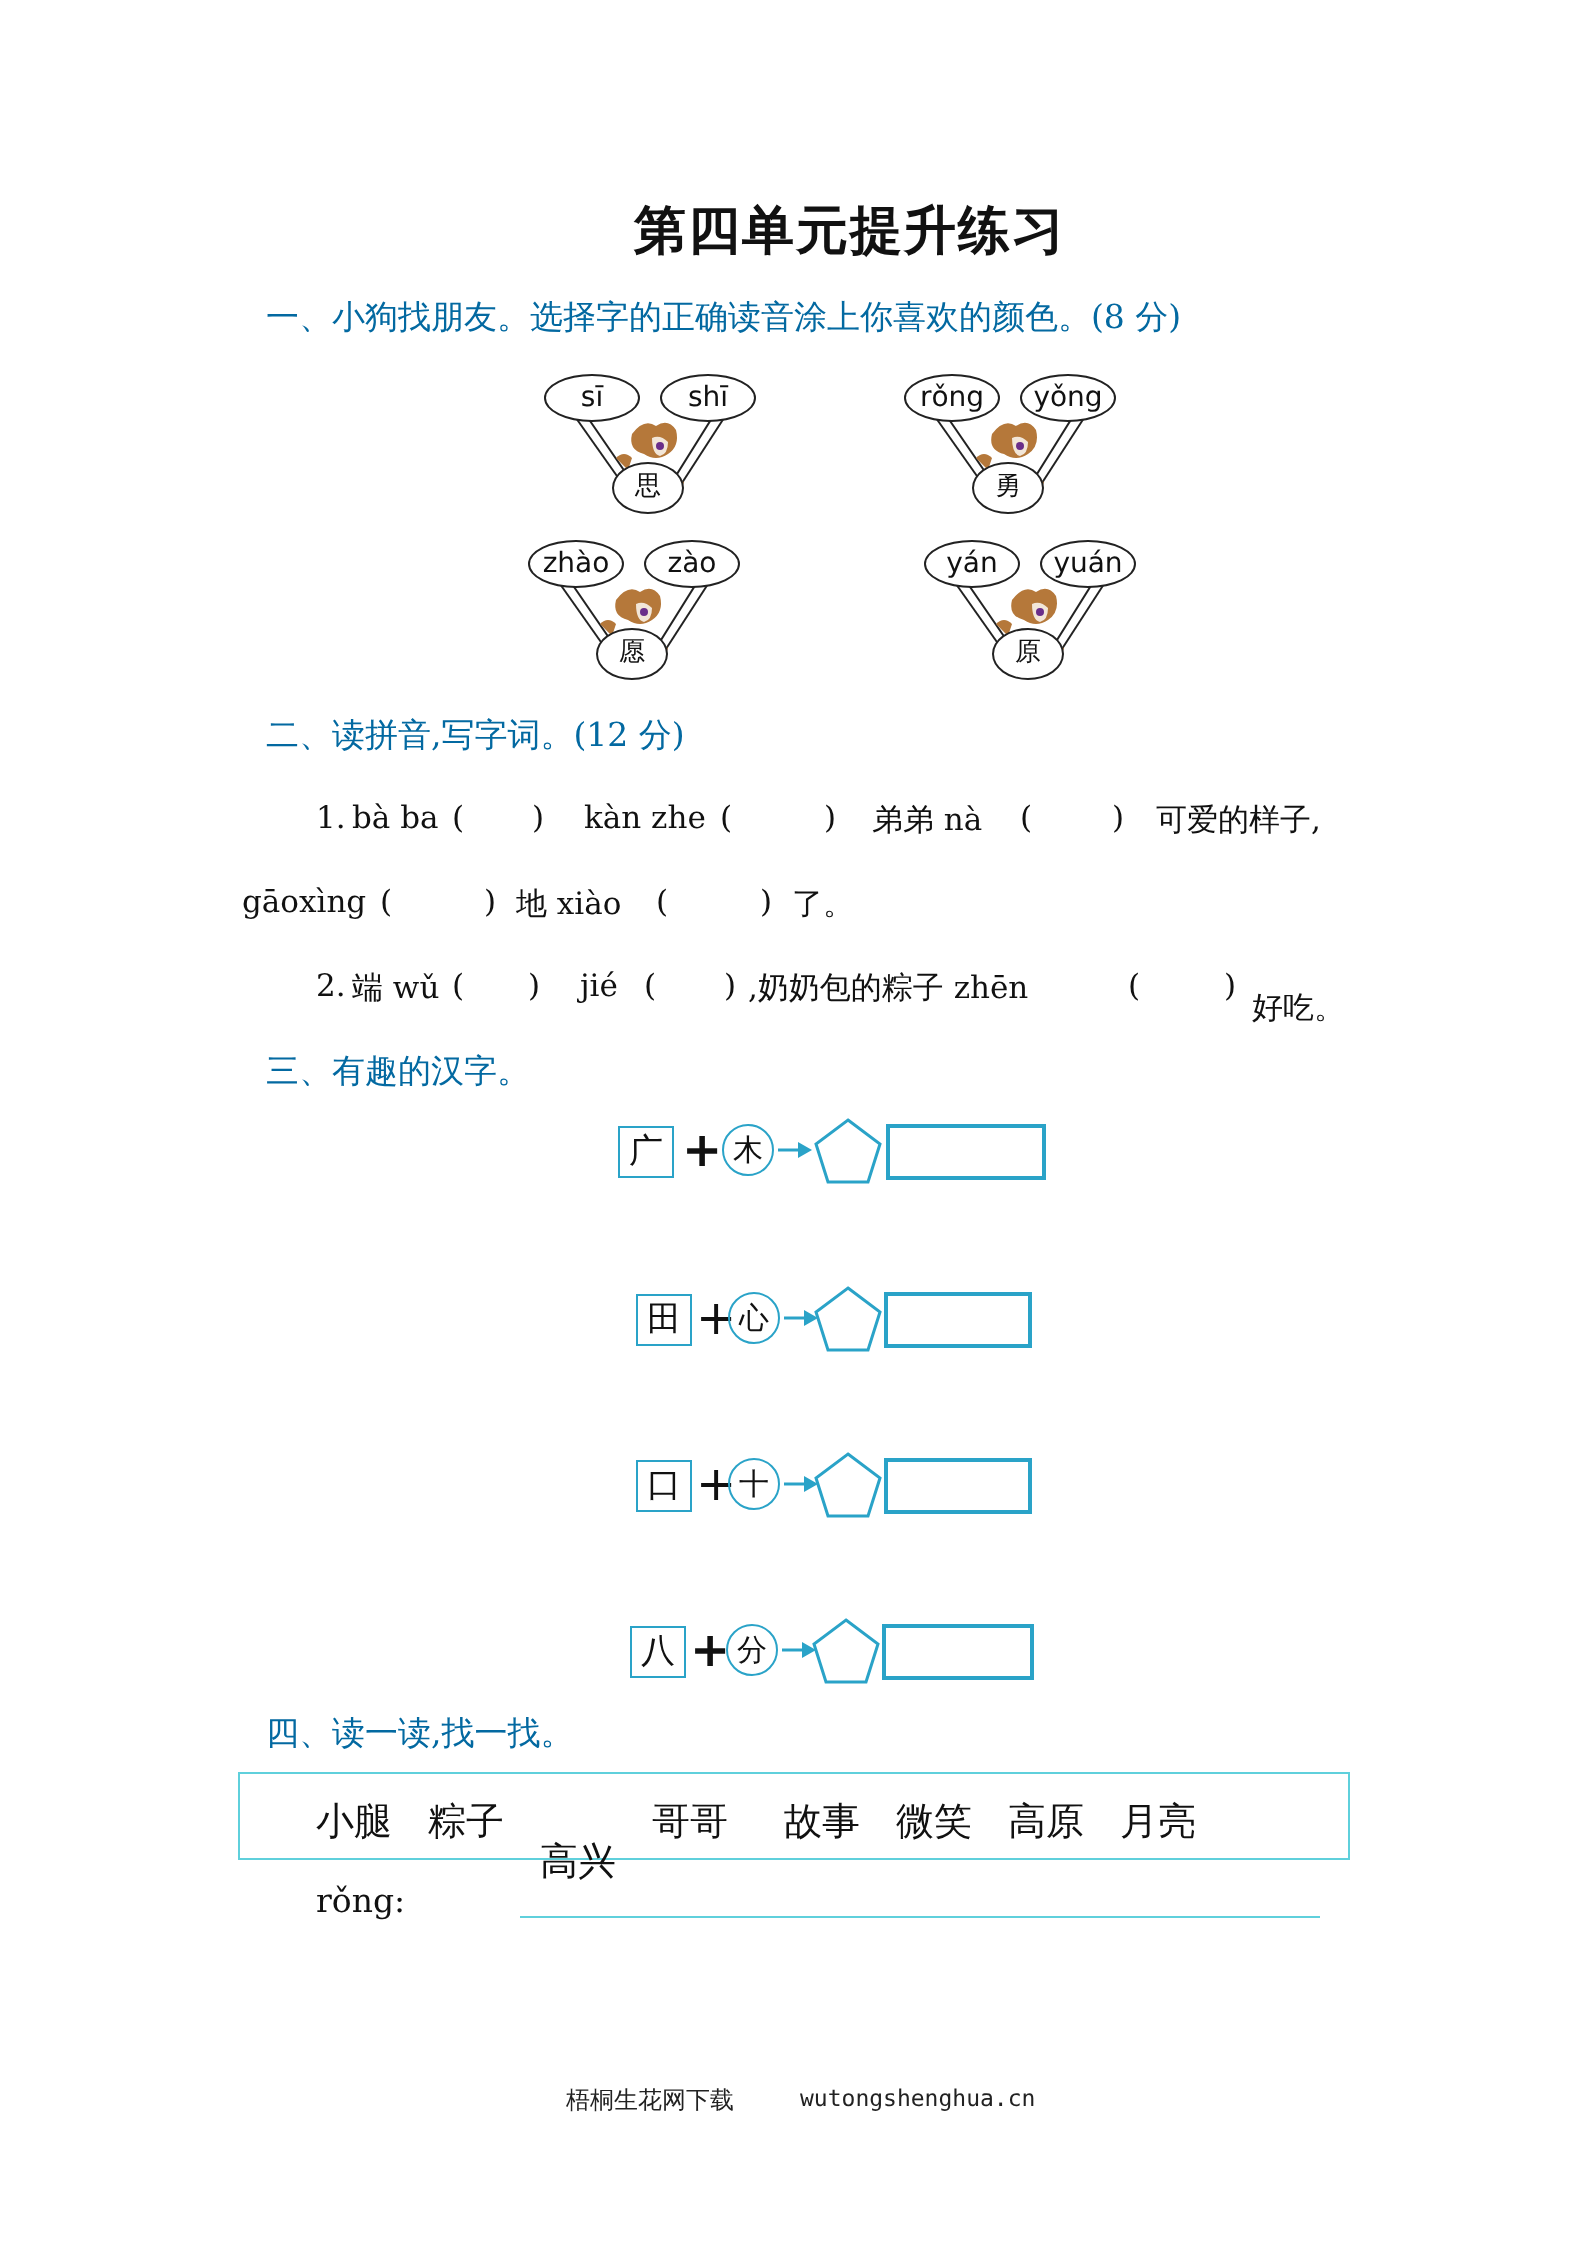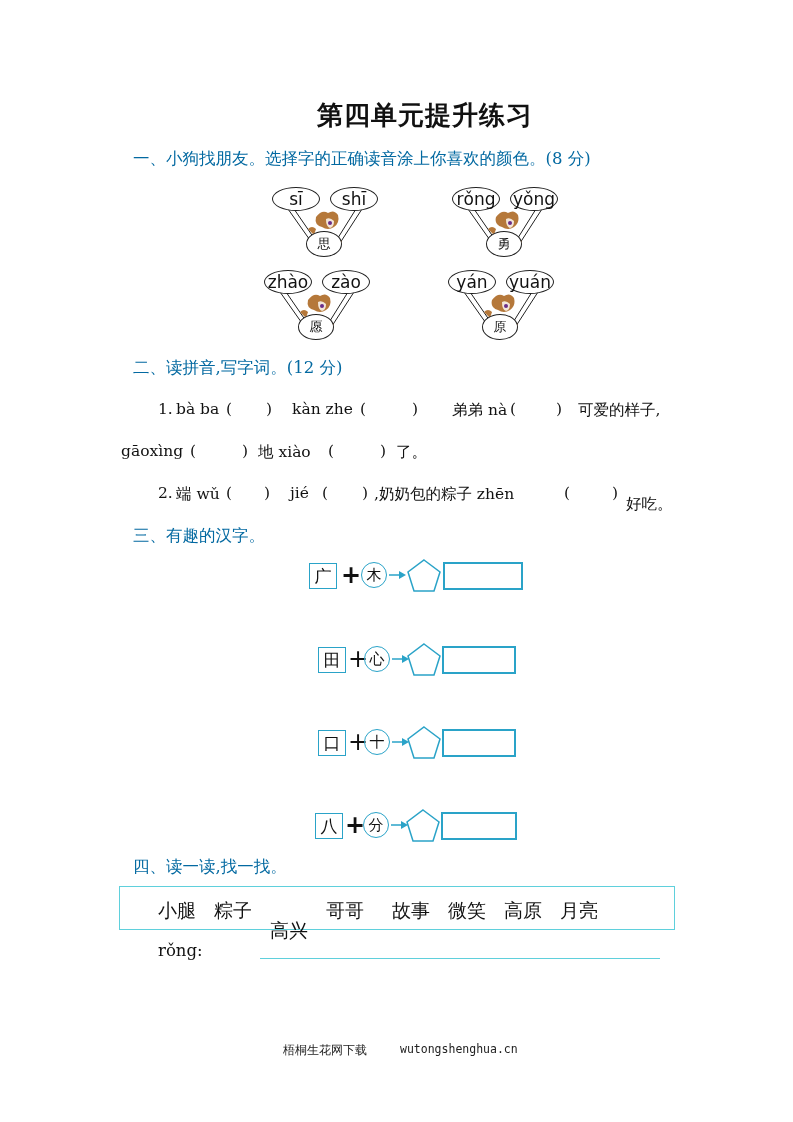--- a/index.html
+++ b/index.html
@@ -9,21 +9,21 @@
     .title { left: 0; width: 850px; top: 98px; text-align: center; font-size: 26px; font-weight: bold;
              font-family: "DejaVu Sans", "Liberation Sans", sans-serif; letter-spacing: 1px; color: #111; }
     .section-head { left: 121px; font-size: 16.5px; color: #0369a1; white-space: nowrap;
                     font-family: "DejaVu Serif", "Liberation Serif", serif; margin-left: 12px; }
     .body-line { font-size: 15.5px; white-space: nowrap; color: #111; }
 
     
     .dog-group { width: 110px; height: 80px; }
     .bubble { position: absolute; height: 22px; border: 1.2px solid #222; border-radius: 50%;
               background: #fff; font-family: "DejaVu Sans", "Liberation Sans", sans-serif;
-              font-size: 17px; line-height: 22px; text-align: center; z-index: 2; }
+              font-size: 14px; line-height: 22px; text-align: center; z-index: 2; }
     .bubble.left { left: 0; top: 6px; width: 46px; }
     .bubble.right { left: 58px; top: 6px; width: 46px; }
     .bubble.char { left: 34px; top: 50px; width: 34px; height: 24px; line-height: 24px; font-size: 13px;
                    font-family: "DejaVu Sans", "Liberation Sans", sans-serif; }
     .dog-svg { position: absolute; left: 0; top: 0; z-index: 1; }
 
     
     .build-row { height: 30px; }
     .sq { position: absolute; width: 26px; height: 24px; border: 1.5px solid #2aa3c8; top: 2px;
           font-size: 17px; line-height: 24px; text-align: center; color: #111;
@@ -95,21 +95,21 @@
     <path d="M54 38 q4 -2 8 2 q0 6 -4 7 q-4 -1 -4 -9z" fill="#f2e6d8"></path>
     <circle cx="58" cy="42" r="2" fill="#6a2e8a"></circle>
     <path d="M36 48 q4 -4 8 0 l-2 6z" fill="#b5783a"></path>
     <path d="M64 58 l6 2 l-2 6z" fill="#b5783a"></path>
   </svg>
   <div class="bubble left">zhào</div>
   <div class="bubble right">zào</div>
   <div class="bubble char">愿</div>
 </div>
 
-<div class="abs dog-group" style="left:448px;top:264px;">
+<div class="abs dog-group" style="left:462px;top:264px;">
   <svg class="dog-svg" width="110" height="80">
     <line x1="16" y1="28" x2="40" y2="62" stroke="#222" stroke-width="1"></line>
     <line x1="22" y1="28" x2="44" y2="60" stroke="#222" stroke-width="1"></line>
     <line x1="84" y1="28" x2="64" y2="60" stroke="#222" stroke-width="1"></line>
     <line x1="90" y1="28" x2="68" y2="62" stroke="#222" stroke-width="1"></line>
     <path d="M44 36 q6 -8 12 -4 q6 -4 10 2 q2 8 -4 12 q-6 4 -12 0 q-8 -2 -6 -10z" fill="#b5783a"></path>
     <path d="M54 38 q4 -2 8 2 q0 6 -4 7 q-4 -1 -4 -9z" fill="#f2e6d8"></path>
     <circle cx="58" cy="42" r="2" fill="#6a2e8a"></circle>
     <path d="M36 48 q4 -4 8 0 l-2 6z" fill="#b5783a"></path>
     <path d="M64 58 l6 2 l-2 6z" fill="#b5783a"></path>
@@ -121,21 +121,21 @@
 
 <div class="abs section-head" style="top:357px;">二、读拼音,写字词。(12 分)</div>
 
 <div class="abs body-line" style="top:400px;left:158px;">1.</div>
 <div class="abs body-line" style="top:400px;left:176px;">bà ba</div>
 <div class="abs body-line" style="top:400px;left:226px;">(</div>
 <div class="abs body-line" style="top:400px;left:266px;">)</div>
 <div class="abs body-line" style="top:400px;left:292px;">kàn zhe</div>
 <div class="abs body-line" style="top:400px;left:360px;">(</div>
 <div class="abs body-line" style="top:400px;left:412px;">)</div>
-<div class="abs body-line" style="top:400px;left:436px;margin-left:16px;">弟弟 nà</div>
+<div class="abs body-line" style="top:400px;left:436px;">弟弟 nà</div>
 <div class="abs body-line" style="top:400px;left:510px;">(</div>
 <div class="abs body-line" style="top:400px;left:556px;">)</div>
 <div class="abs body-line" style="top:400px;left:578px;">可爱的样子,</div>
 <div class="abs" style="top:402px;left:236px;width:28px;height:18px;"></div>
 <div class="abs" style="top:402px;left:370px;width:40px;height:18px;"></div>
 <div class="abs" style="top:402px;left:520px;width:34px;height:18px;"></div>
 
 <div class="abs body-line" style="top:442px;left:121px;">gāoxìng</div>
 <div class="abs body-line" style="top:442px;left:190px;">(</div>
 <div class="abs body-line" style="top:442px;left:242px;">)</div>

